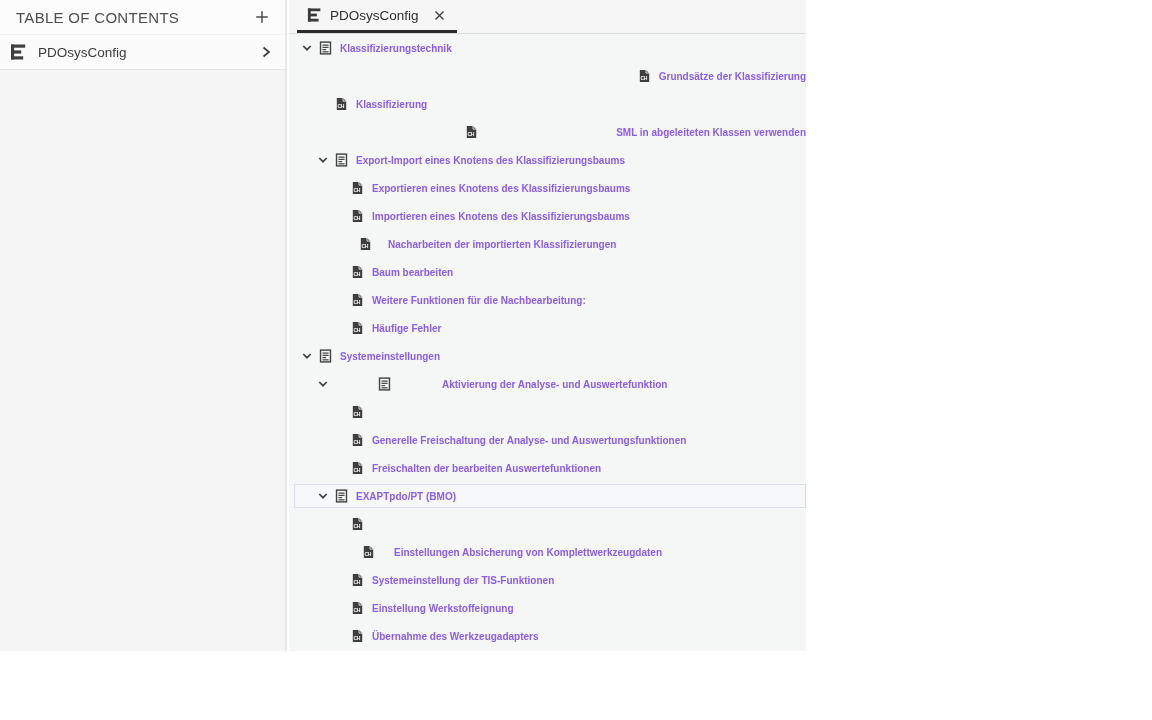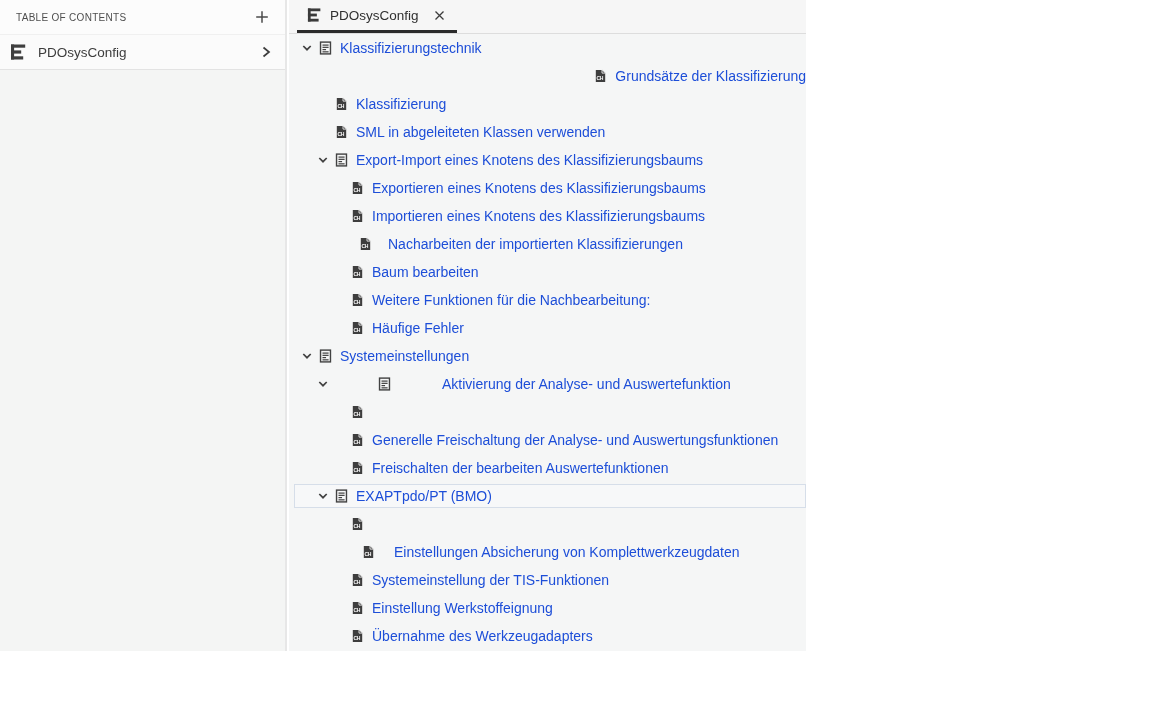--- a/index.html
+++ b/index.html
@@ -7,21 +7,21 @@
          font-family:"Liberation Sans", sans-serif;
          -webkit-font-smoothing:antialiased; }
   .app { position:relative; width:806px; height:651px; background:#ffffff; }
 
   
   .toc-panel { position:absolute; left:0; top:0; width:287px; height:651px;
                background:#f4f5f4; border-right:2px solid #e7e7e7; box-sizing:border-box; }
   .toc-header { height:34px; background:#fcfcfc; display:flex; align-items:center;
                 justify-content:space-between; padding:0 13px 0 16px;
                 border-bottom:1px solid #f0f0f0; }
-  .toc-header-title { font-size:10px; color:#4e4e4e; letter-spacing:0.3px; }
+  .toc-header-title { font-size:15px; color:#4e4e4e; letter-spacing:0.3px; }
   .icon-btn { background:none; border:none; padding:2px; cursor:pointer;
               display:flex; align-items:center; }
   .toc-item { height:34px; background:#fbfbfb; border-bottom:1px solid #e3e3e3;
               display:flex; align-items:center; padding:0 12px 0 10px; cursor:pointer; }
   .toc-item .toc-ico { margin-right:11px; flex:none; display:flex; }
   .toc-item-label { font-size:13.5px; color:#3d3d3d; flex:1; }
   .toc-item .chev-right { flex:none; display:flex; }
 
   
   .main { position:absolute; left:289px; top:0; width:517px; height:651px; }
@@ -34,21 +34,21 @@
                border:none; padding:2px; cursor:pointer; }
 
   
   .tree { height:617px; background:#f5f6f6; overflow:hidden; }
   .row { height:28px; display:flex; align-items:center; position:relative;
          box-sizing:border-box; cursor:pointer; }
   .row > * { z-index:1; }
   .chev { width:12px; height:12px; margin-right:5px; flex:none; display:flex; }
   .ico  { width:15px; height:16px; margin-right:7px; flex:none; display:flex; }
   .row--topic .chev { visibility:hidden; }
-  .row-label { font-size:14px; color:#1d4ed8; white-space:nowrap; }
+  .row-label { font-size:10px; color:#8b5cf6; white-space:nowrap;font-weight:bold; }
   .row--selected::before { content:""; position:absolute; left:5px; right:0;
         top:2px; bottom:2px; background:#f7f8f9;
         border:1px solid #d6dee9; box-sizing:border-box; z-index:0; }
 </style>
 </head>
 <body>
 
 <div class="app">
 
   <div class="toc-panel">
@@ -151,21 +151,21 @@
 
     <span class="ico ico-topic">
       <svg width="15" height="16" viewBox="0 0 16 16">
         <path d="M3 1.5 H9.3 L13 5.2 V14.5 H3 Z" fill="#3e3e3e"></path>
         <path d="M9.6 1.2 L13.3 4.9 H9.6 Z" fill="#3e3e3e" stroke="#f5f6f6" stroke-width="0.9"></path>
         <text x="3.7" y="12.6" font-family="'Liberation Sans',sans-serif" font-size="5.4" font-weight="700" fill="#ffffff" letter-spacing="-0.3">CH</text>
       </svg>
     </span>
     <span class="row-label">Klassifizierung</span>
   </div>
-        <div class="row row--topic" style="padding-left: 28px;">
+        <div class="row row--topic" style="padding-left: 28px; justify-content: space-between;">
     <span class="chev">
       <svg width="12" height="12" viewBox="0 0 12 12">
         <path d="M2.3 4 L6 7.7 L9.7 4" stroke="#414141" stroke-width="1.7" fill="none"></path>
       </svg>
     </span>
 
     <span class="ico ico-topic">
       <svg width="15" height="16" viewBox="0 0 16 16">
         <path d="M3 1.5 H9.3 L13 5.2 V14.5 H3 Z" fill="#3e3e3e"></path>
         <path d="M9.6 1.2 L13.3 4.9 H9.6 Z" fill="#3e3e3e" stroke="#f5f6f6" stroke-width="0.9"></path>

